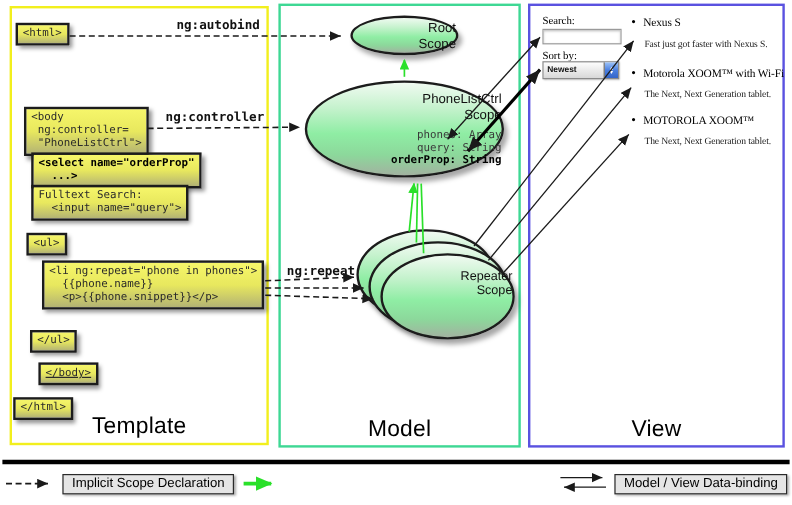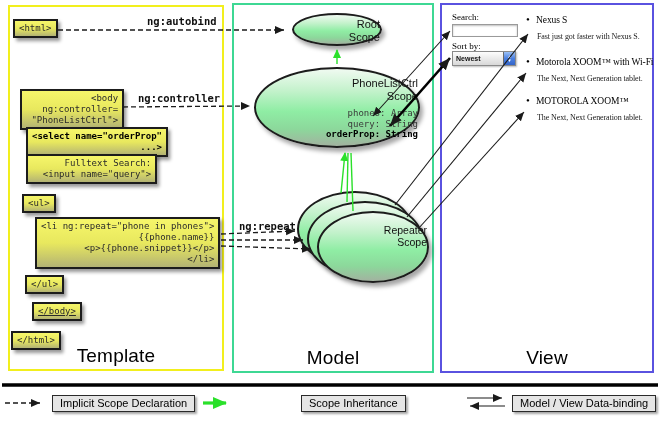--- a/index.html
+++ b/index.html
@@ -10,21 +10,21 @@
   .col-template{left:8px;top:5px;width:212px;height:362px;border:2px solid var(--template-border,#f2ef1d);}
   .col-model{left:232px;top:3px;width:198px;height:366px;border:2px solid var(--model-border,#3ed894);}
   .col-view{left:440px;top:3px;width:210px;height:366px;border:2px solid var(--view-border,#5a52e0);}
   .col-label{position:absolute;bottom:2px;left:0;width:100%;text-align:center;
              font-size:19px;color:#000;letter-spacing:.2px;}
   
   .codebox{position:absolute;padding:2px 4px;border:2px solid #1c1c1c;
            background:linear-gradient(180deg,#f6f66a 0%,#e8e85e 50%,#b3b374 100%);
            box-shadow:2.5px 3px 3.5px rgba(0,0,0,.42);
            font-family:"DejaVu Sans Mono","Liberation Mono",monospace;
-           font-size:9px;line-height:11px;color:#2a2a2a;text-align:right;}
+           font-size:9px;line-height:11px;color:#2a2a2a;}
   .codebox .cl{white-space:pre;}
   .codebox.bold{font-weight:bold;color:#000;}
   
   .nglabel{position:absolute;font-family:"DejaVu Sans Mono","Liberation Mono",monospace;
            font-weight:bold;font-size:10.5px;color:#111;background:#fff;padding:0 1px;}
   
   .ellipse{position:absolute;border:2px solid #1c1c1c;border-radius:50%;
            background:linear-gradient(180deg,#f0faf1 0%,#c4f2cc 28%,#8feda4 55%,#8cd89b 78%,#a2b2a0 100%);
            box-shadow:3px 4px 4.5px rgba(0,0,0,.35);
            text-align:right;color:#111;}
@@ -96,21 +96,20 @@
     <div class="cl">Fulltext Search:</div>
     <div class="cl">  &lt;input name="query"&gt;</div>
   </div>
   <div class="codebox" style="left:22px;top:194px;">
     <div class="cl">&lt;ul&gt;</div>
   </div>
   <div class="codebox" style="left:35px;top:217px;">
     <div class="cl">&lt;li ng:repeat="phone in phones"&gt;</div>
     <div class="cl">  {{phone.name}}</div>
     <div class="cl">  &lt;p&gt;{{phone.snippet}}&lt;/p&gt;</div>
-    <div class="cl">&lt;/li&gt;</div>
   </div>
   <div class="codebox" style="left:25px;top:275px;">
     <div class="cl">&lt;/ul&gt;</div>
   </div>
   <div class="codebox" style="left:32px;top:302px;text-decoration:underline;">
     <div class="cl">&lt;/body&gt;</div>
   </div>
   <div class="codebox" style="left:11px;top:331px;">
     <div class="cl">&lt;/html&gt;</div>
   </div>
@@ -159,21 +158,20 @@
   <div class="v-item" style="top:55px;">
     <div class="name"><span class="bullet">•</span><span>Motorola XOOM™  with Wi-Fi</span></div>
     <div class="desc">The Next, Next Generation tablet.</div>
   </div>
   <div class="v-item" style="top:94px;">
     <div class="name"><span class="bullet">•</span><span>MOTOROLA XOOM™</span></div>
     <div class="desc">The Next, Next Generation tablet.</div>
   </div>
 
   <div class="legend-box" style="left:52px;">Implicit Scope Declaration</div>
-  <div class="legend-box" style="left:301px;">Scope Inheritance</div>
   <div class="legend-box" style="left:512px;">Model / View Data-binding</div>
 
   <svg class="overlay" viewBox="0 0 660 421">
     <defs>
       <marker id="ah" markerUnits="userSpaceOnUse" markerWidth="10" markerHeight="9" refX="9" refY="4" orient="auto-start-reverse">
         <path class="mk-black" d="M0,0 L9,4 L0,8 Z"></path>
       </marker>
       <marker id="ah-thick" markerUnits="userSpaceOnUse" markerWidth="13" markerHeight="11" refX="12" refY="5" orient="auto-start-reverse">
         <path class="mk-black" d="M0,0 L12,5 L0,10 Z"></path>
       </marker>

